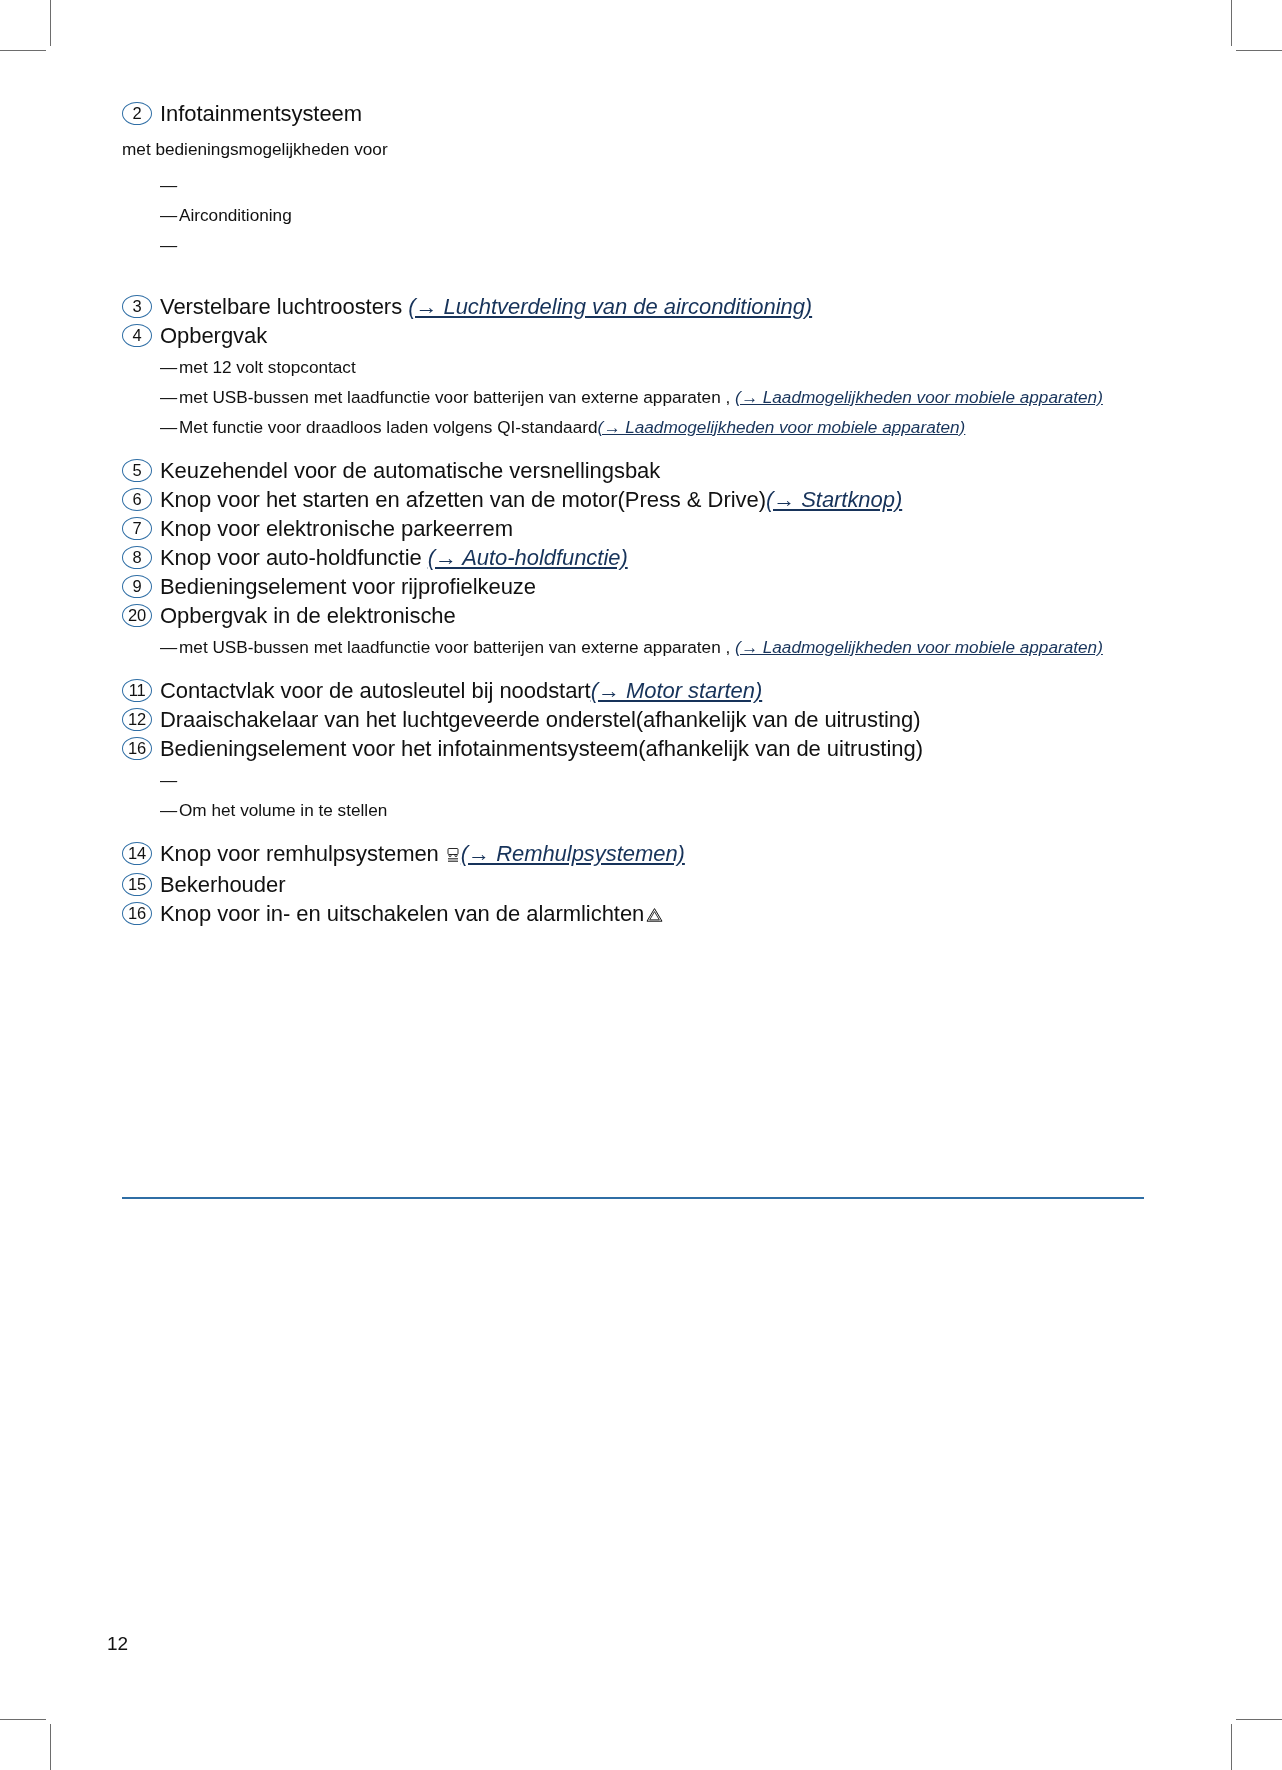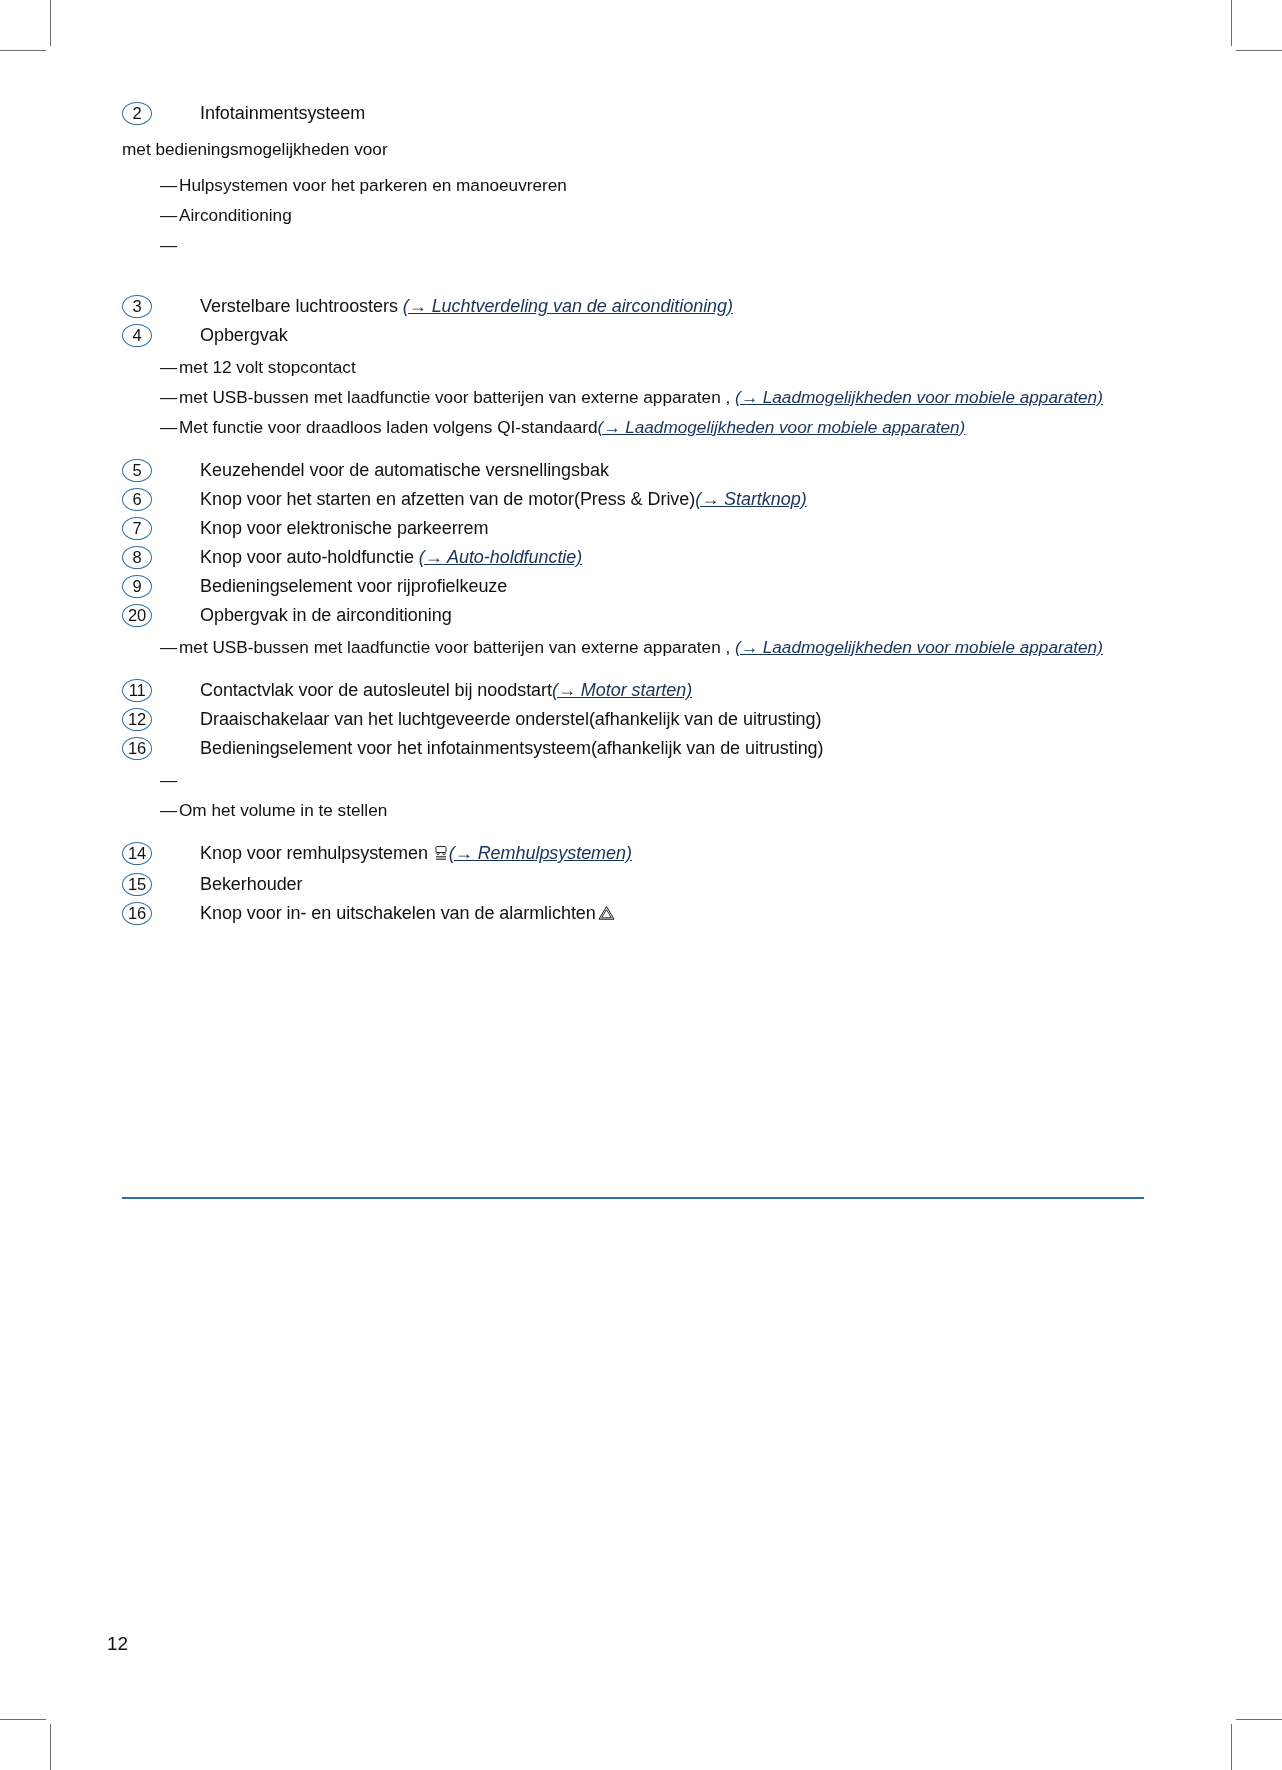--- a/index.html
+++ b/index.html
@@ -53,25 +53,24 @@
     font-size: 16.5px;
     line-height: 20px;
     text-align: center;
     margin-right: 8px;
     margin-top: 2px;
     letter-spacing: -0.2px;
   }
 
   .txt {
     flex: 1 1 auto;
-    font-size: 18px;
+    font-size: 22px;
     line-height: 27px;
     color: #111111;
     letter-spacing: -0.05px;
-    margin-left: 40px;
   }
 
   
   .cont {
     font-size: 17.2px;
     line-height: 27px;
     padding-top: 7px;
     padding-bottom: 6px;
   }
 
@@ -142,21 +141,20 @@
 
   <div id="content">
 
     <div class="row">
       <div class="badge">2</div>
       <div class="txt">Infotainmentsysteem</div>
     </div>
     <div class="cont">met bedieningsmogelijkheden voor</div>
     <div class="sub">
       <span class="dash">—</span>
-      <span class="subtxt">Hulpsystemen voor het parkeren en manoeuvreren</span>
     </div>
     <div class="sub">
       <span class="dash">—</span>
       <span class="subtxt">Airconditioning</span>
     </div>
     <div class="sub">
       <span class="dash">—</span>
     </div>
 
     <div class="gap-lg"></div>
@@ -205,21 +203,21 @@
       <div class="txt"><span>Knop voor auto-holdfunctie </span><span class="xref">(→ Auto-holdfunctie)</span></div>
     </div>
 
     <div class="row">
       <div class="badge">9</div>
       <div class="txt">Bedieningselement voor rijprofielkeuze</div>
     </div>
 
     <div class="row">
       <div class="badge">20</div>
-      <div class="txt">Opbergvak in de airconditioning</div>
+      <div class="txt">Opbergvak in de elektronische</div>
     </div>
     <div class="sub">
       <span class="dash">—</span>
       <span class="subtxt"><span>met USB-bussen met laadfunctie voor batterijen van externe apparaten , </span><span class="xref wrapok">(→ Laadmogelijkheden voor mobiele apparaten)</span></span>
     </div>
 
     <div class="gap-md"></div>
 
     <div class="row">
       <div class="badge">11</div>

